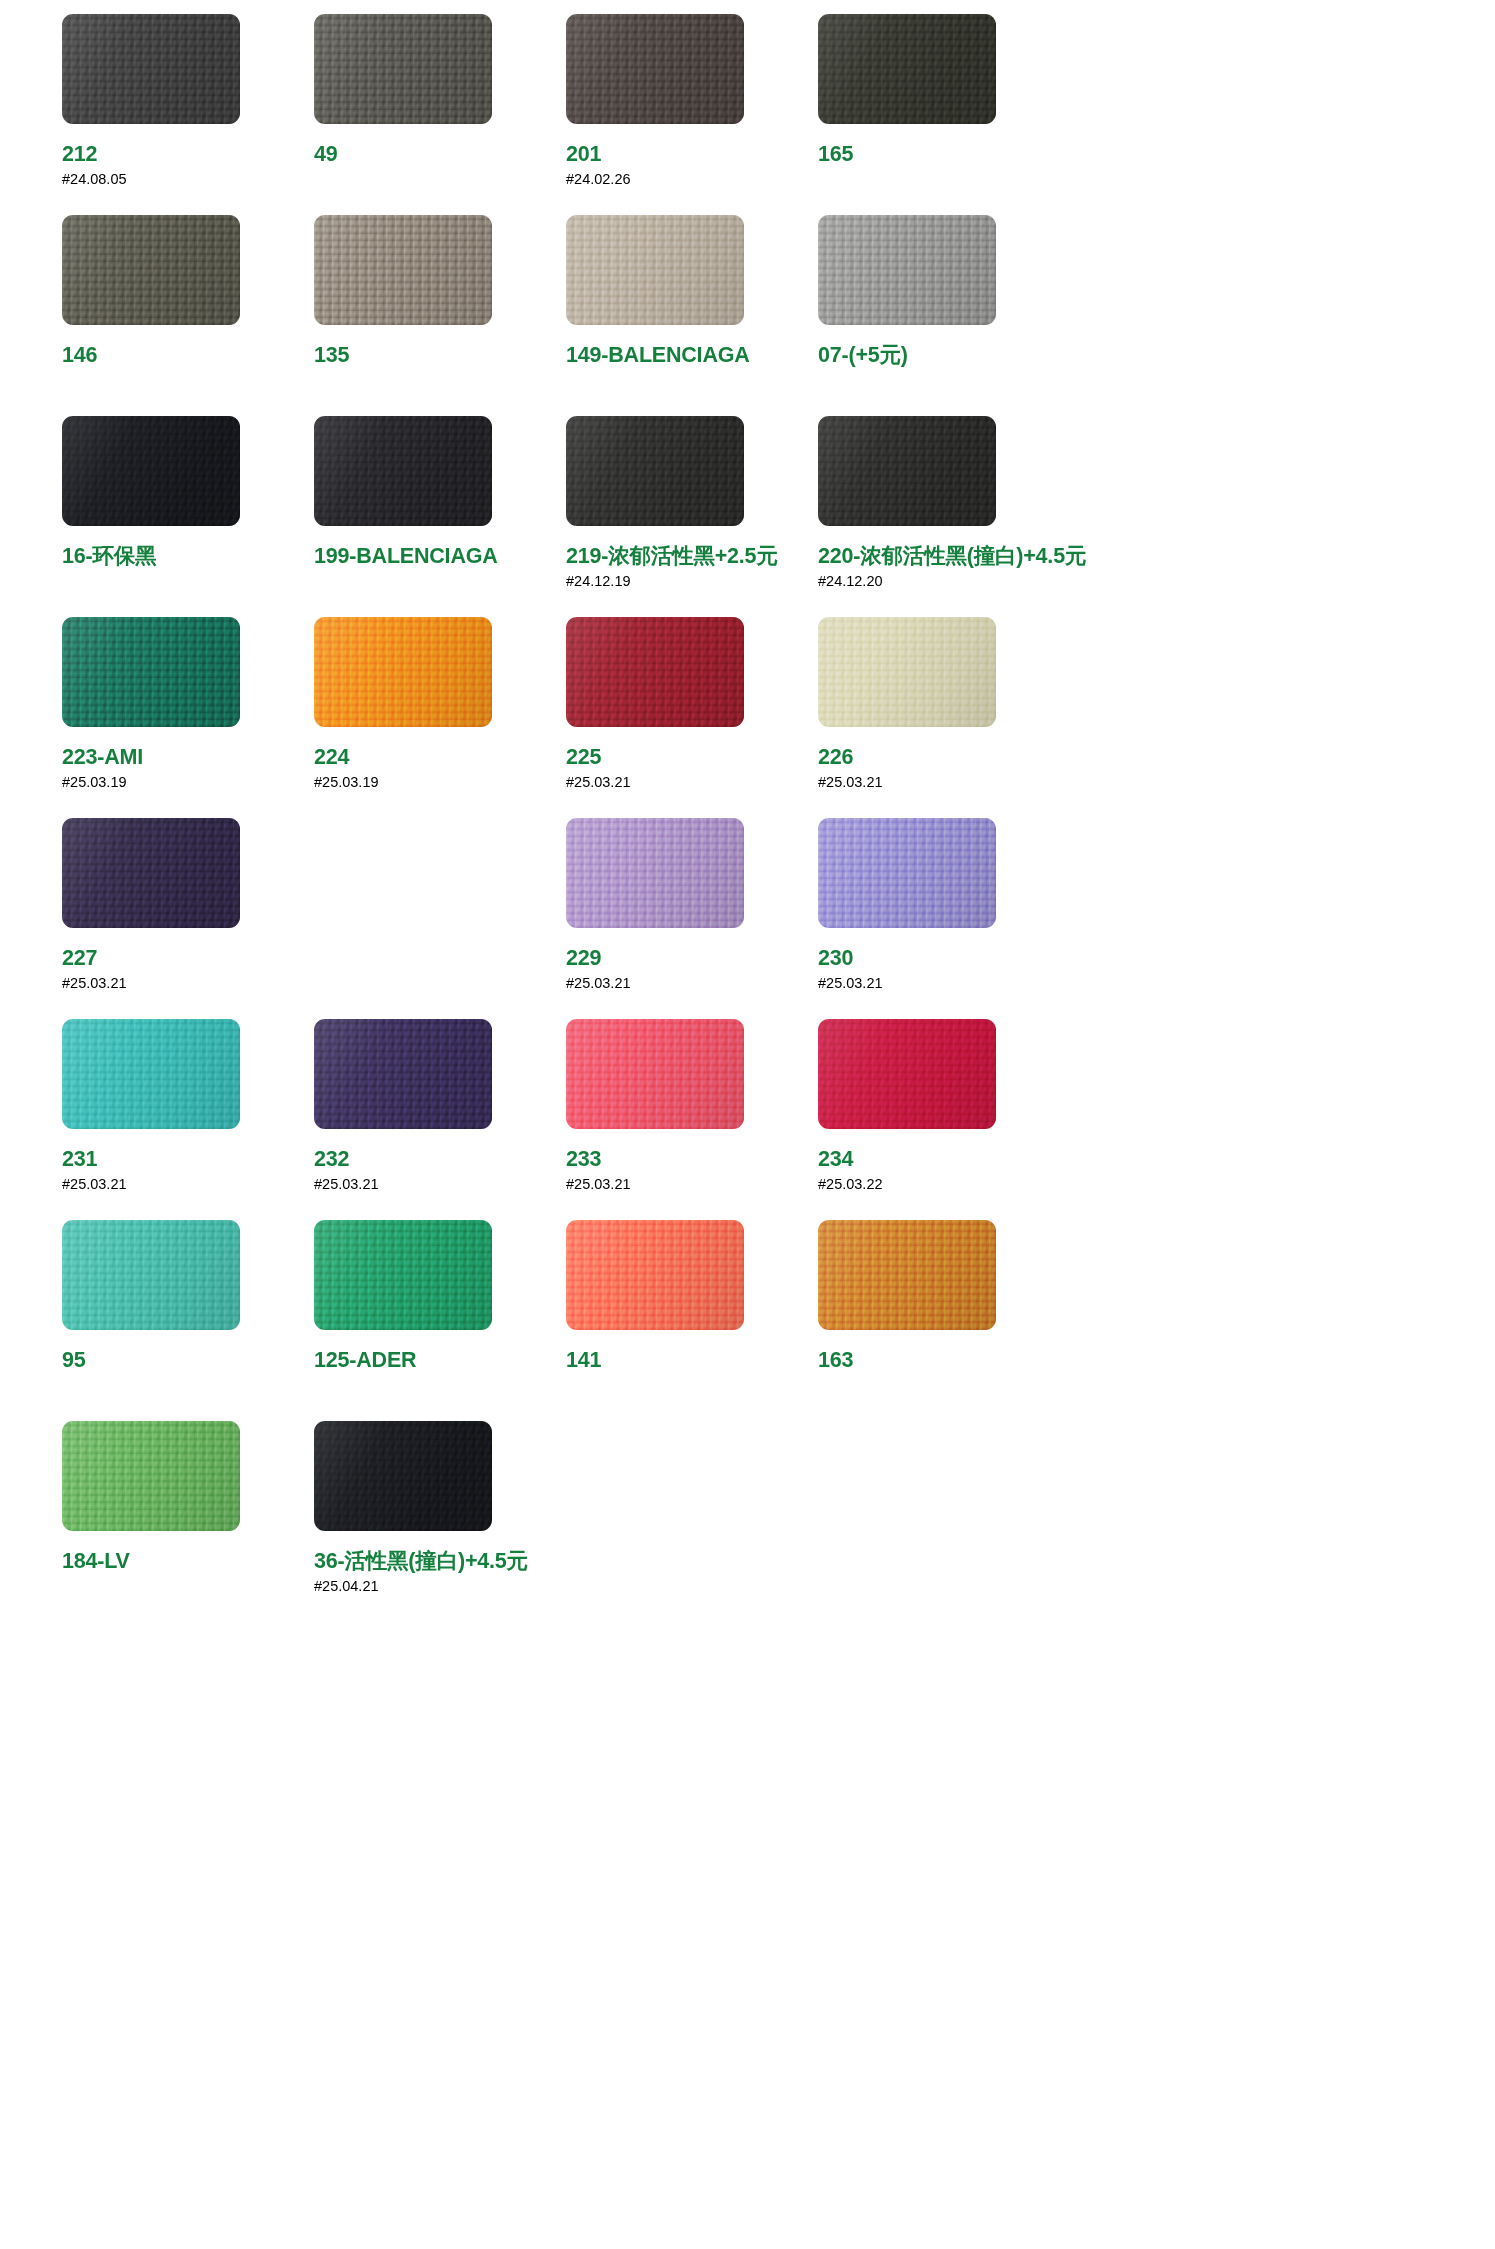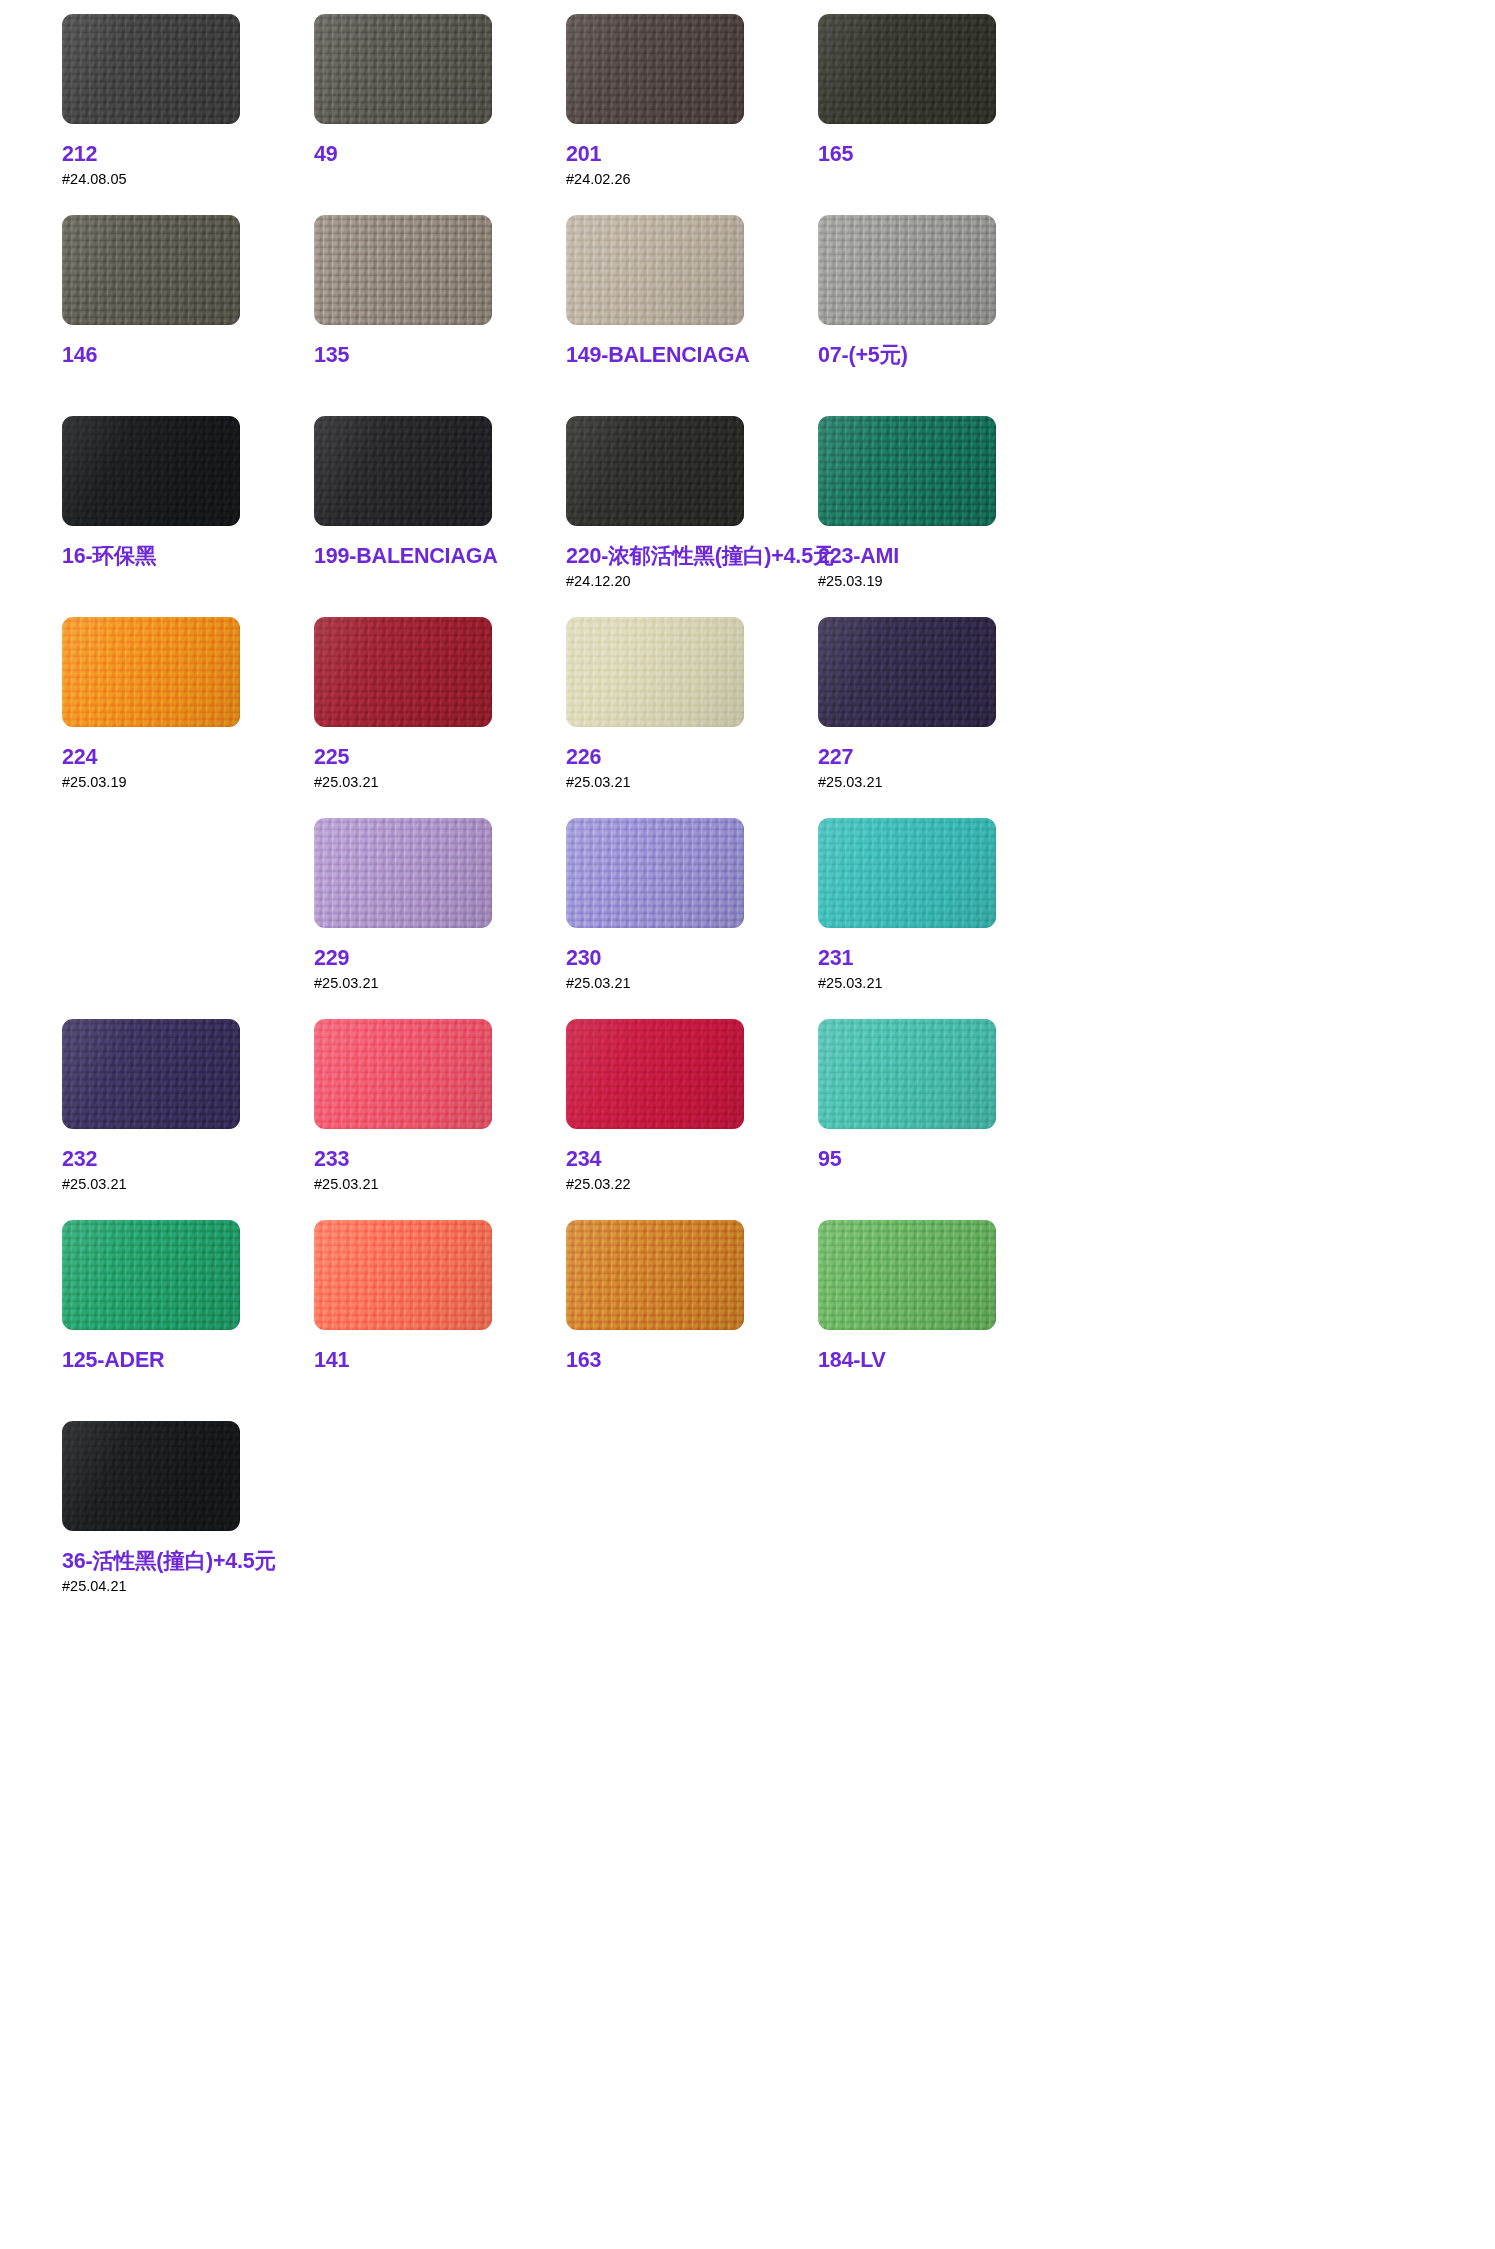--- a/index.html
+++ b/index.html
@@ -82,21 +82,21 @@
       rgba(255,255,255,0.13) 0%,
       rgba(255,255,255,0.03) 32%,
       rgba(0,0,0,0.05) 70%,
       rgba(0,0,0,0.12) 100%);
   }
 
   .swatch-label {
     margin-top: 19px;
     font-size: 21.5px;
     font-weight: 700;
-    color: #6d28d9;
+    color: #15803d;
     letter-spacing: -0.2px;
     line-height: 1.05;
     white-space: nowrap;
   }
   .swatch-date {
     margin-top: 6px;
     font-size: 14.5px;
     font-weight: 400;
     color: #000000;
     line-height: 1;
@@ -184,20 +184,29 @@
     </div>
     <div class="grid-cell">
       <div class="swatch-chip" style="background-color: rgb(35, 35, 39);">
         <div class="knit"></div>
         <div class="knit2"></div>
         <div class="sheen"></div>
       </div>
       <div class="swatch-label">199-BALENCIAGA</div>
     </div>
     <div class="grid-cell">
+      <div class="swatch-chip" style="background-color: rgb(44, 44, 42);">
+        <div class="knit"></div>
+        <div class="knit2"></div>
+        <div class="sheen"></div>
+      </div>
+      <div class="swatch-label">219-浓郁活性黑+2.5元</div>
+      <div class="swatch-date">#24.12.19</div>
+    </div>
+    <div class="grid-cell">
       <div class="swatch-chip" style="background-color: rgb(42, 42, 40);">
         <div class="knit"></div>
         <div class="knit2"></div>
         <div class="sheen"></div>
       </div>
       <div class="swatch-label">220-浓郁活性黑(撞白)+4.5元</div>
       <div class="swatch-date">#24.12.20</div>
     </div>
     <div class="grid-cell">
       <div class="swatch-chip" style="background-color: rgb(23, 114, 91);">

